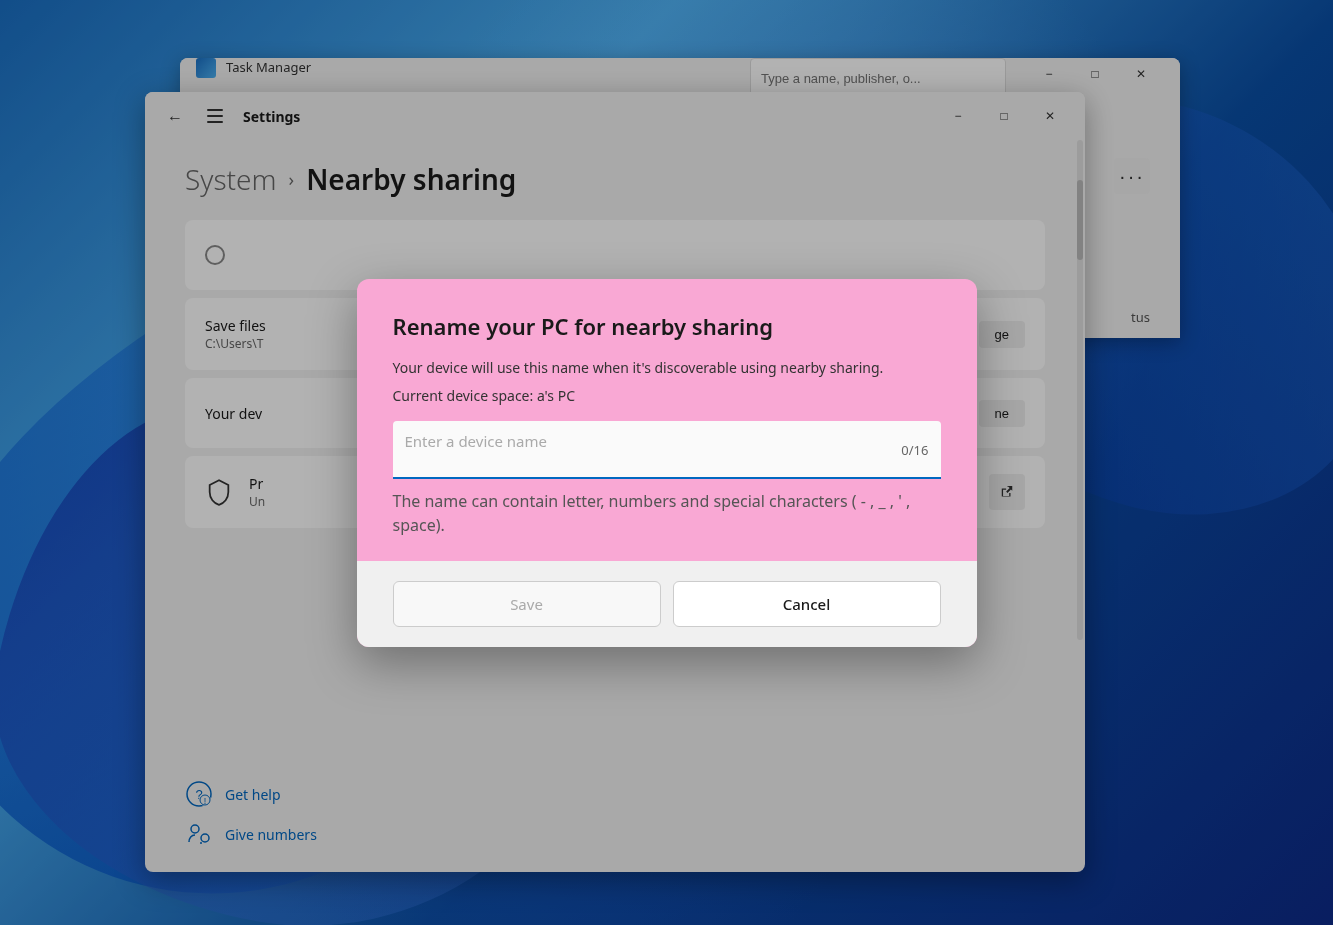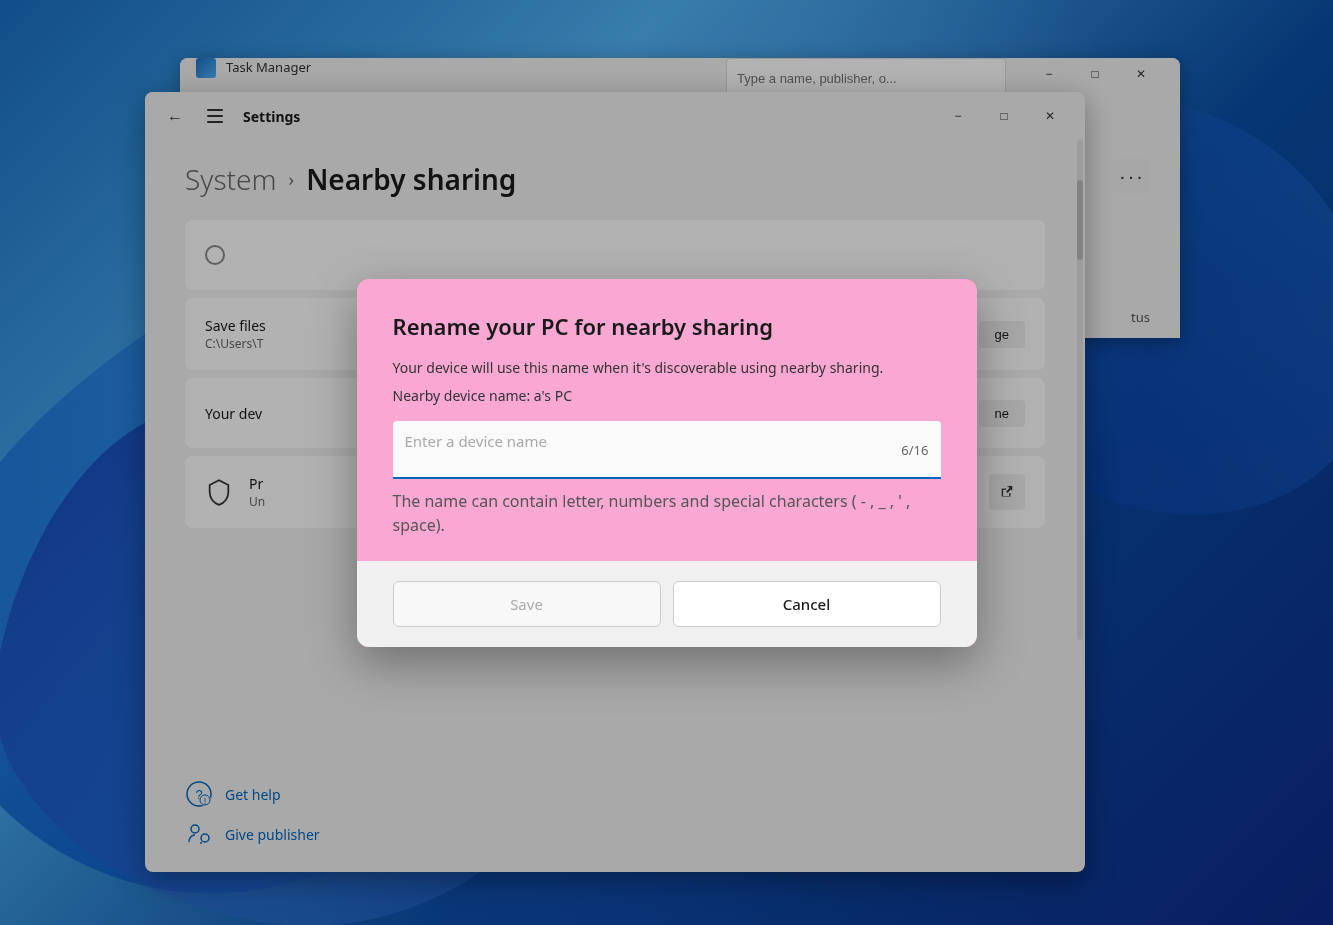--- a/index.html
+++ b/index.html
@@ -112,21 +112,21 @@
     }
 
     .task-manager-search {
       display: flex;
       align-items: center;
       background: white;
       border: 1px solid #ddd;
       border-radius: 4px;
       padding: 0 10px;
       margin: 0 20px;
-      width: 280px;
+      width: 256px;
     }
 
     .task-manager-search input {
       border: none;
       outline: none;
       font-size: 13px;
       color: #aaa;
       width: 100%;
       background: transparent;
     }
@@ -602,39 +602,39 @@
       </svg>
       <span>Get help</span>
     </a>
     <a class="bottom-link">
       <svg class="link-icon" viewBox="0 0 28 28" fill="none">
         <circle cx="10" cy="9" r="4" stroke="#0067c0" stroke-width="1.5"></circle>
         <path d="M4 22c0-4 2.5-7 6-7" stroke="#0067c0" stroke-width="1.5"></path>
         <circle cx="20" cy="18" r="4" stroke="#0067c0" stroke-width="1.5"></circle>
         <path d="M16 24v-2" stroke="#0067c0" stroke-width="1.5"></path>
       </svg>
-      <span>Give publisher</span>
+      <span>Give numbers</span>
     </a>
   </div>
 
   <div class="settings-scrollbar">
     <div class="settings-scrollbar-thumb"></div>
   </div>
 </div>
 
 <div class="overlay"></div>
 
 <div class="dialog">
   <div class="dialog-body">
     <h2 class="dialog-title">Rename your PC for nearby sharing</h2>
     <p class="dialog-description">Your device will use this name when it's discoverable using nearby sharing.</p>
-    <p class="dialog-current-name">Nearby device name: a's PC</p>
+    <p class="dialog-current-name">Current device space: a's PC</p>
     <div class="dialog-input-wrapper">
       <input type="text" class="dialog-input" value="" placeholder="Enter a device name" style="">
-      <span class="dialog-char-count">6/16</span>
+      <span class="dialog-char-count">0/16</span>
     </div>
     <p class="dialog-hint">The name can contain letter, numbers and special characters ( - , _ , ' , space).</p>
   </div>
   <div class="dialog-footer">
     <button class="dialog-btn dialog-btn-save">Save</button>
     <button class="dialog-btn dialog-btn-cancel">Cancel</button>
   </div>
 </div>
 
 </body></html>

